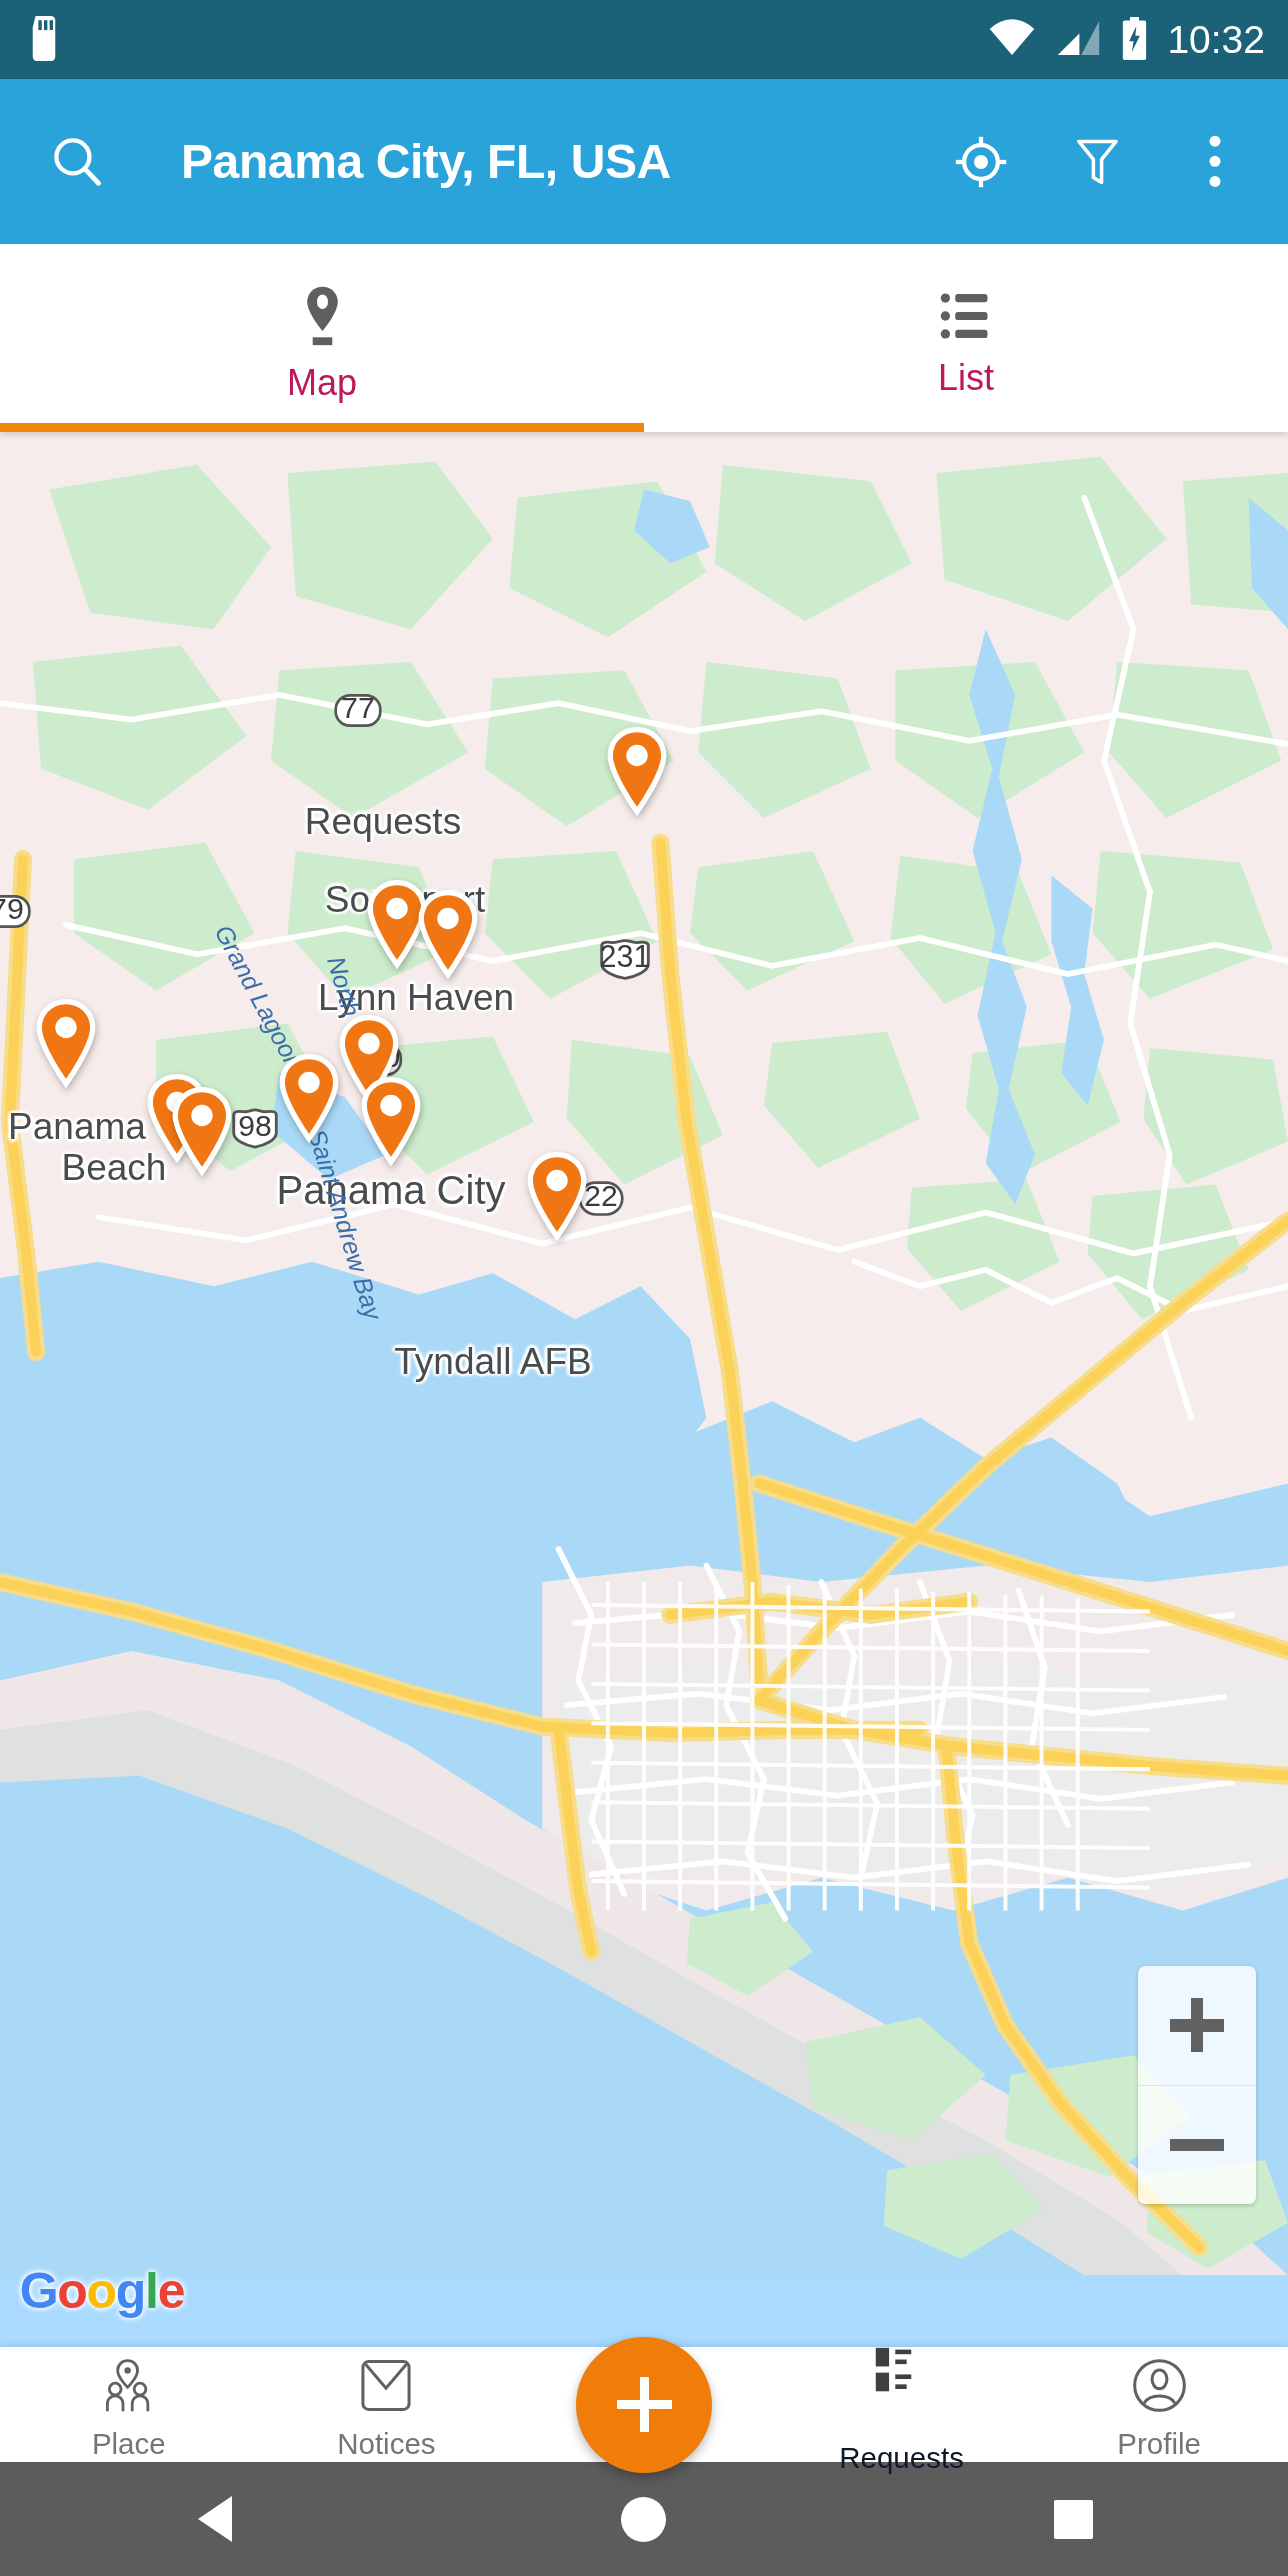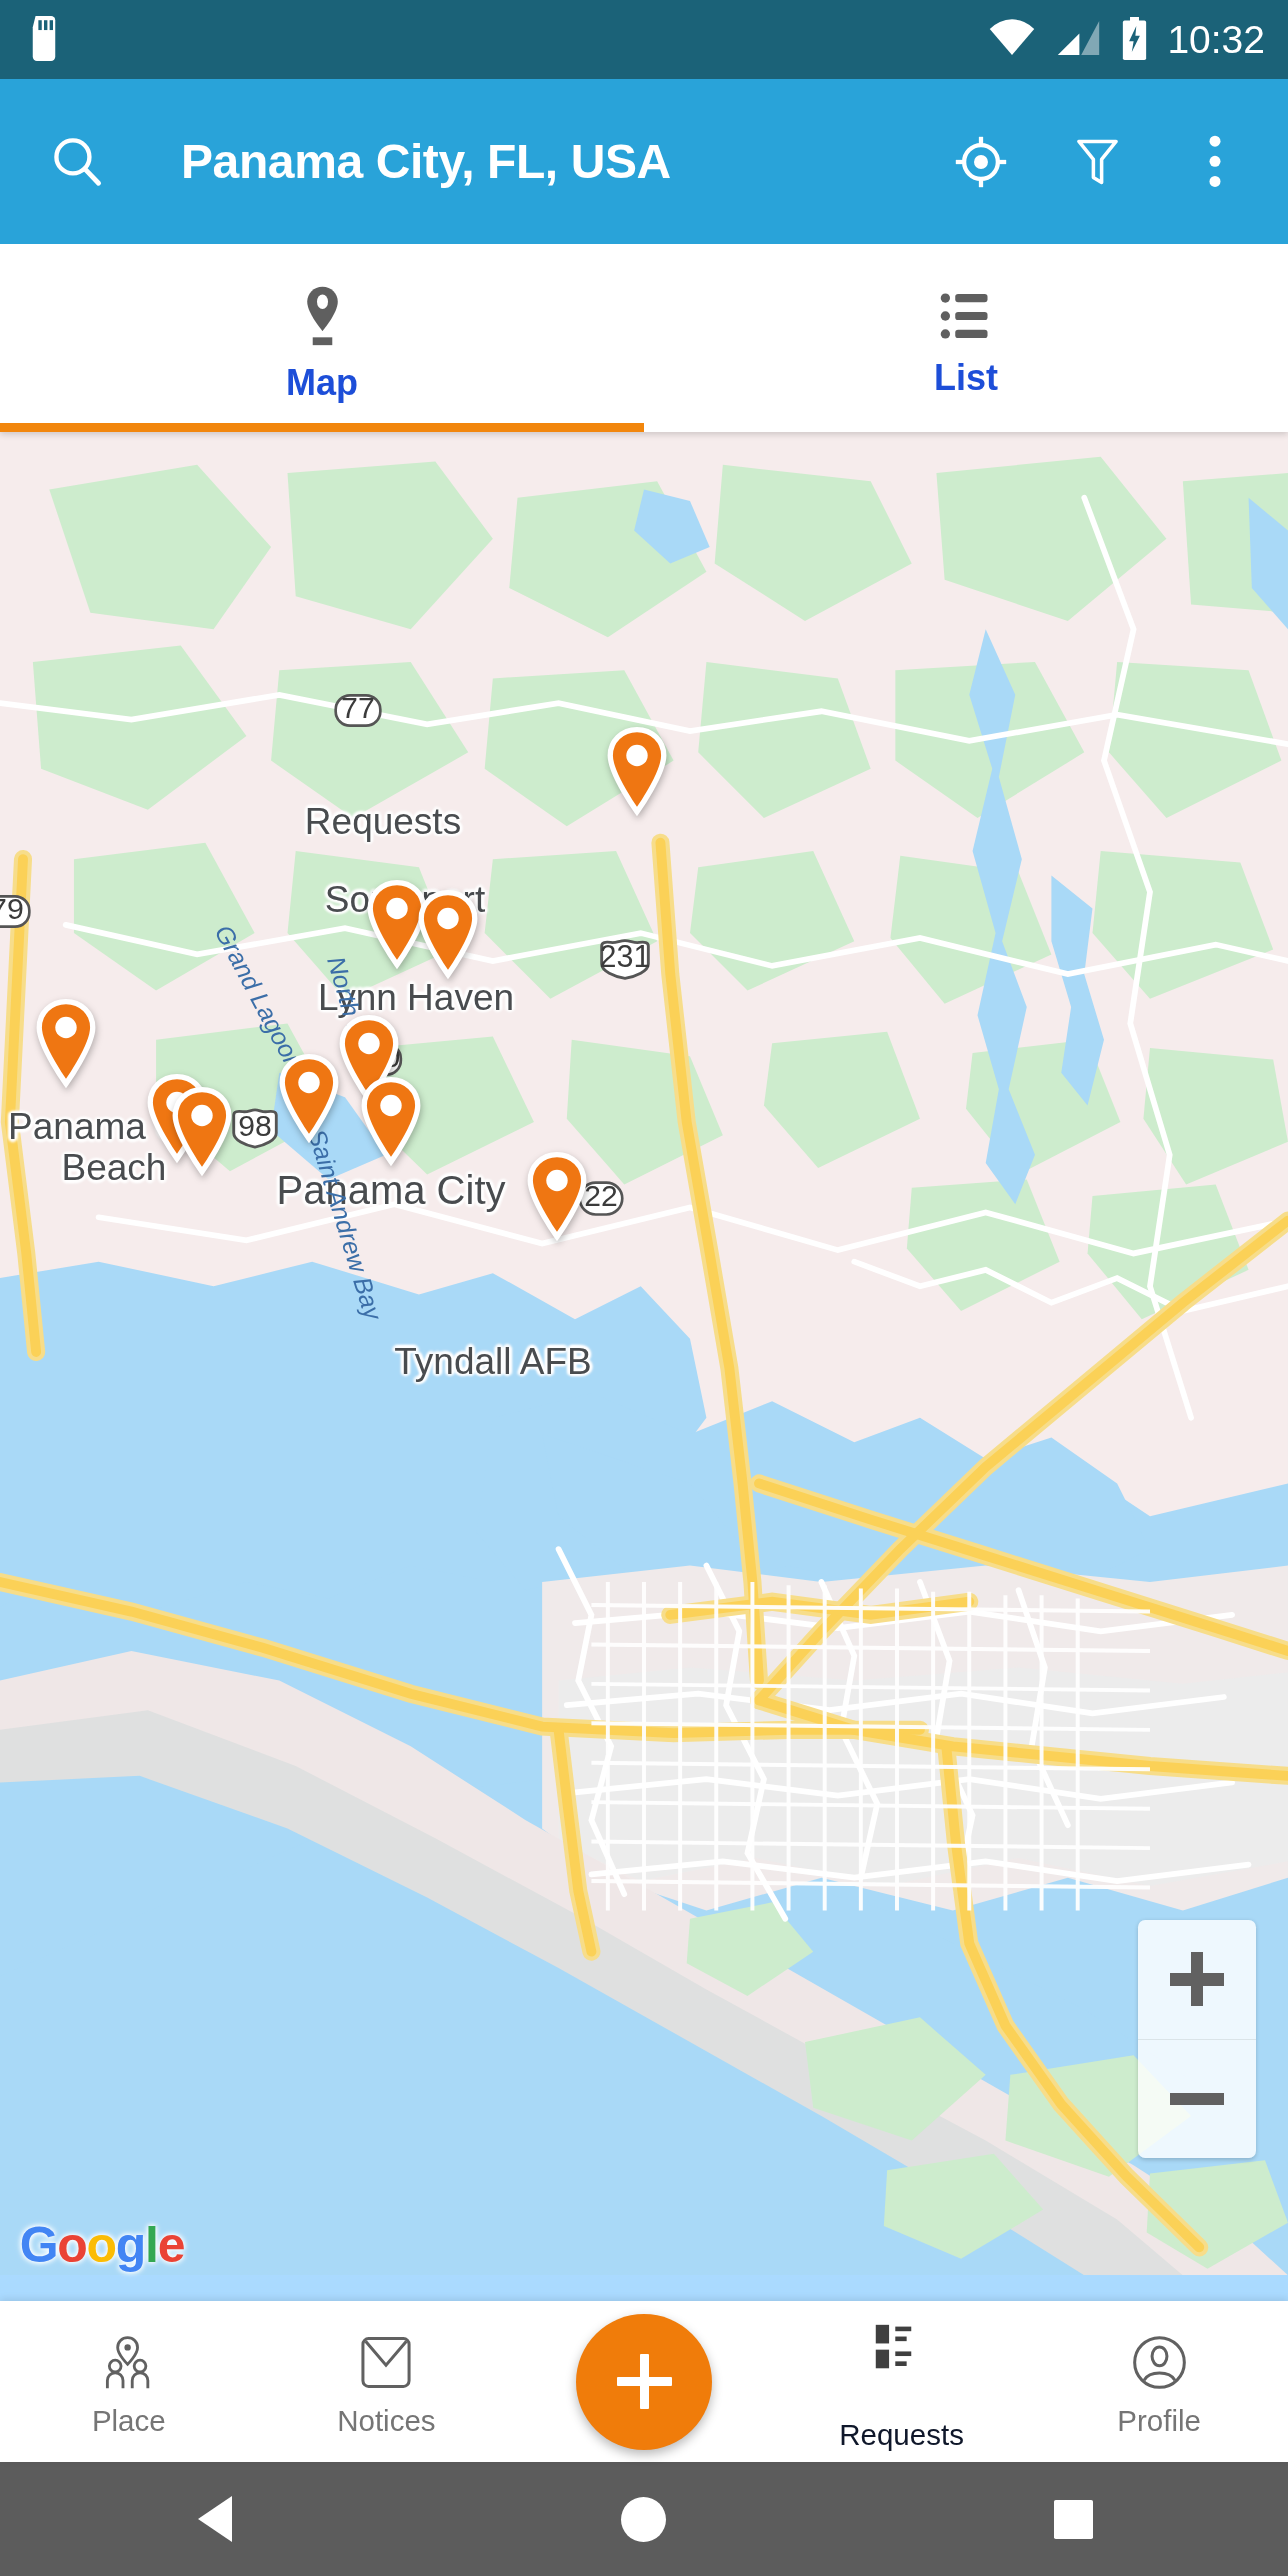--- a/index.html
+++ b/index.html
@@ -77,23 +77,22 @@
   .tab {
     flex: 1;
     display: flex; flex-direction: column;
     align-items: center; justify-content: center;
     gap: 14.3px;
     position: relative;
     padding-top: 9px;
   }
   .tab-label {
     font-size: 36px;
-    color: #1d4ed8;
+    color: #be185d;
     line-height: 1;
-    font-weight: bold;
   }
   .tab-indicator {
     position: absolute;
     left: 0; bottom: 0;
     width: 100%; height: 9px;
     background: #f2860d;
   }
 
   
   .map {
@@ -176,21 +175,21 @@
     font-size: 50px; font-weight: 700;
     letter-spacing: -1.3px;
     filter: drop-shadow(0 0 2.7px rgba(255,255,255,0.95))
             drop-shadow(0 0 2.7px rgba(255,255,255,0.95));
   }
   .g-b { color: #4285F4; } .g-r { color: #EA4335; }
   .g-y { color: #FBBC05; } .g-g { color: #34A853; }
 
   
   .bottom-nav {
-    height: 161px;
+    height: 115px;
     background: #ffffff;
     display: flex;
     flex: 0 0 auto;
     position: relative;
     z-index: 7;
     box-shadow: 0 -1.8px 7.2px rgba(0,0,0,0.10);
     align-items: center;
   }
   .nav-item {
     flex: 1;

